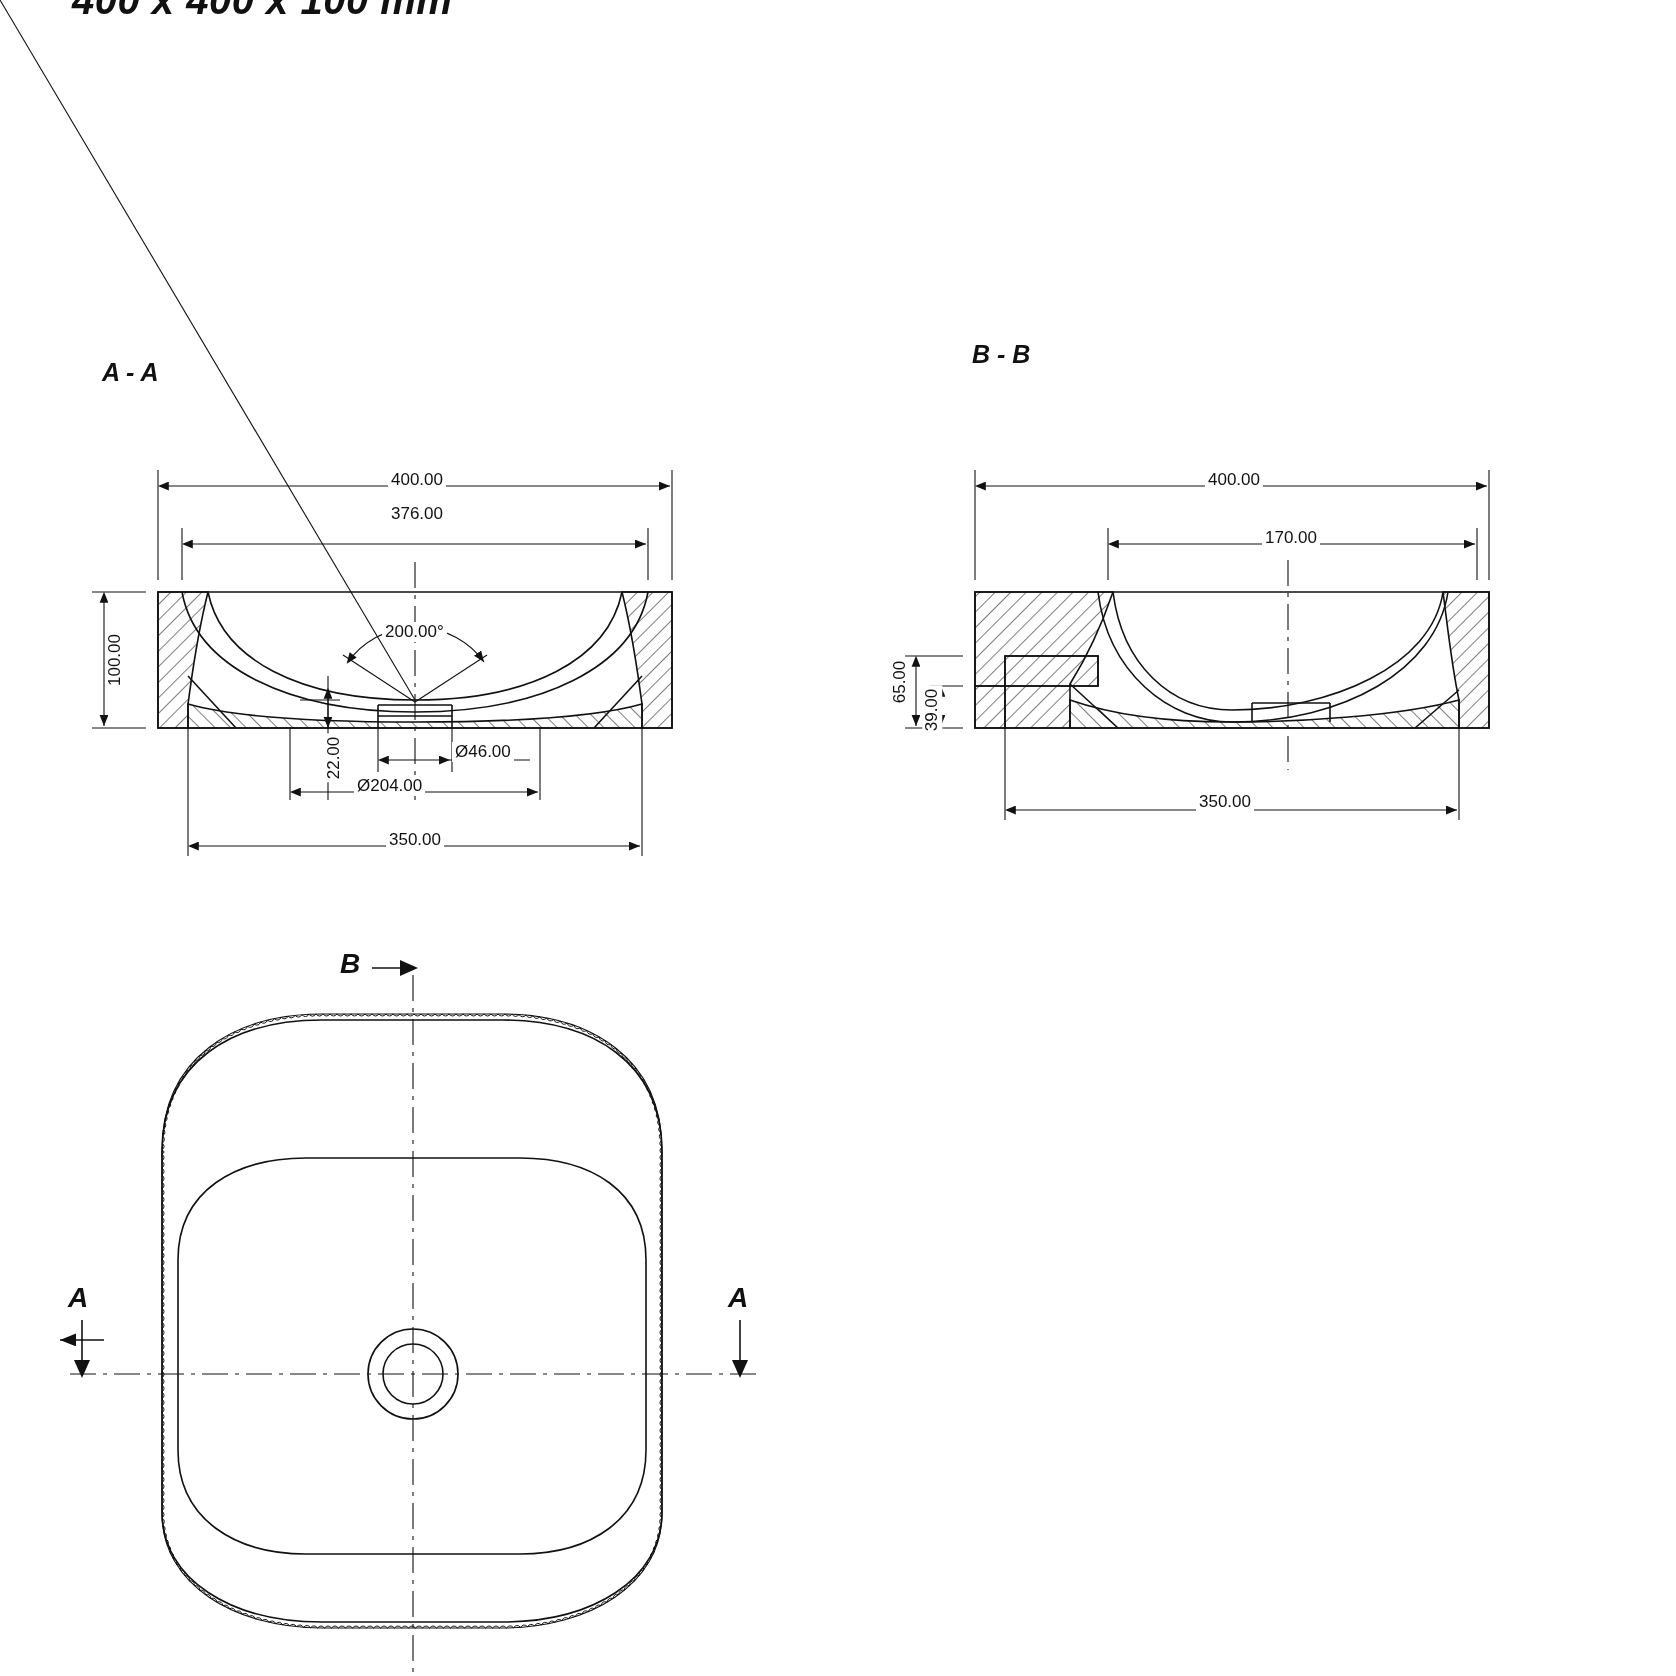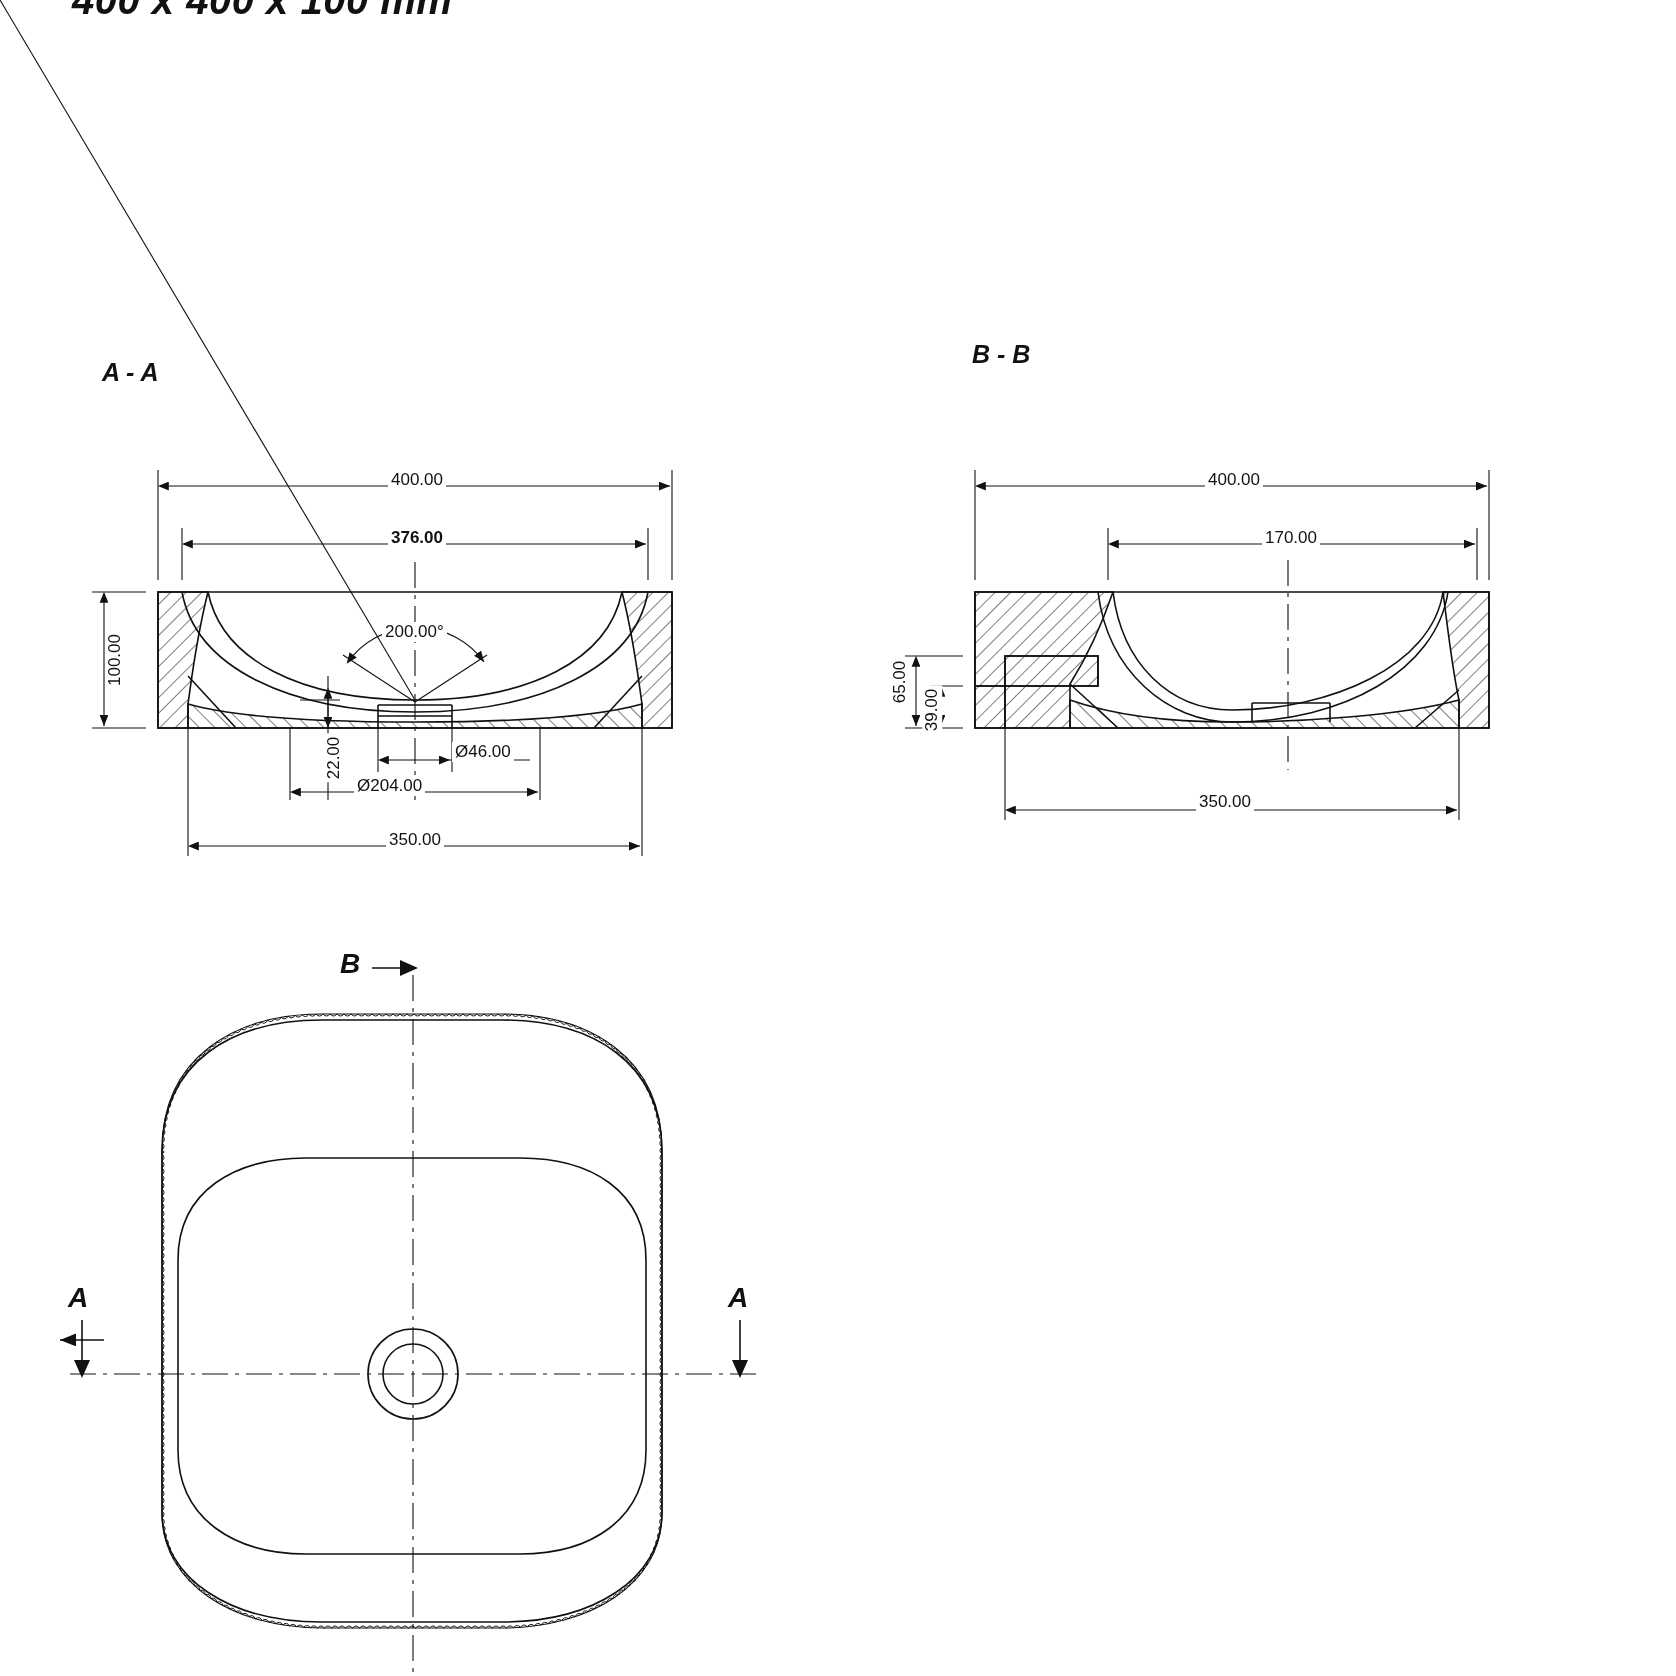--- a/index.html
+++ b/index.html
@@ -486,21 +486,21 @@
       <path d="M74,1360 L82,1378 L90,1360 z" fill="#111"></path>
       <path class="ln" d="M740,1320 L740,1368"></path>
       <path d="M732,1360 L740,1378 L748,1360 z" fill="#111"></path>
 
       <path class="ln" d="M372,968 L408,968"></path>
       <path d="M400,960 L418,968 L400,976 z" fill="#111"></path>
     </g>
   </svg>
 
   <div class="dim-text" style="left:388px;top:470px;">400.00</div>
-  <div class="dim-text" style="left:388px;top:528px;font-weight:bold;">376.00</div>
+  <div class="dim-text" style="left:388px;top:504px;">376.00</div>
   <div class="dim-text" style="left:86px;top:650px;transform:rotate(-90deg);">100.00</div>
   <div class="dim-text" style="left:382px;top:622px;">200.00°</div>
   <div class="dim-text" style="left:310px;top:748px;transform:rotate(-90deg);">22.00</div>
   <div class="dim-text" style="left:452px;top:742px;text-align:right;">Ø46.00</div>
   <div class="dim-text" style="left:354px;top:776px;">Ø204.00</div>
   <div class="dim-text" style="left:386px;top:830px;">350.00</div>
 
   <div class="dim-text" style="left:1205px;top:470px;">400.00</div>
   <div class="dim-text" style="left:1262px;top:528px;">170.00</div>
   <div class="dim-text" style="left:876px;top:672px;transform:rotate(-90deg);">65.00</div>

